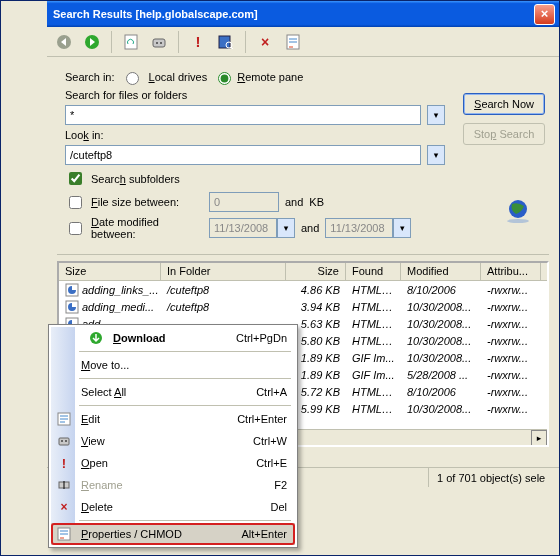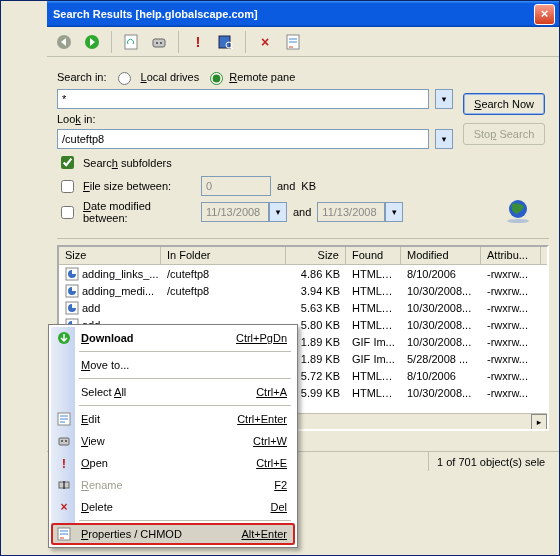--- a/index.html
+++ b/index.html
@@ -69,21 +69,21 @@
     width: 82px; height: 22px;
     background: #ece9d8;
     border: 1px solid #888;
     border-radius: 3px;
     font-size: 11px;
     text-align: center;
     line-height: 20px;
   }
   .btn3d.accent { border: 1px solid #2a5fc0; box-shadow: 0 0 0 1px #8fb4f0 inset;}
   .btn3d.disabled { color:#a0a090; border-color:#c0c0b0;}
-  .row { display:flex; align-items:center; gap:6px; margin:4px 0;}
+  .row { display:flex; align-items:center; gap:6px; margin:4px 8px;}
   label { font-size:11px; }
   .underline-key { text-decoration: underline; }
   input[type=text].field {
     height: 20px; border:1px solid #7f9db9; background:#fff; padding:0 4px; font-size:11px;
   }
   input[type=text].field:disabled { background:#ece9d8; color:#888;}
   .dropdown { display:flex; }
   .dropdown input { flex:1; border-right:none;}
   .dd-btn {
     width:18px; height:20px; border:1px solid #7f9db9; background:#d9e7fb;
@@ -101,21 +101,21 @@
     display:flex; height:18px; background:#ece9d8; border-bottom:1px solid #c0c0b0;
   }
   .gh {
     border-right:1px solid #c0c0b0; padding:2px 6px; font-size:11px;
     overflow:hidden; white-space:nowrap; text-overflow:ellipsis;
   }
   .col-name{width:102px;} .col-folder{width:125px;} .col-size{width:60px;text-align:right;}
   .col-type{width:55px;} .col-mod{width:80px;} .col-attr{width:60px;}
   .grid-body { }
   .gr {
-    display:flex; height:17px; align-items:center; font-size:11px;
+    display:flex; height:17px; align-items:center; font-size:11px;font-style:italic;
   }
   .gc { padding:0 6px; overflow:hidden; white-space:nowrap; text-overflow:ellipsis;}
   .gr .col-name { display:flex; align-items:center; gap:3px;}
   .file-ico { width:14px; height:14px; flex-shrink:0;}
   .scroll-h {
     position:absolute; bottom:0; left:0; right:0; height:16px;
     background:#ece9d8; border-top:1px solid #c0c0b0;
     display:flex; justify-content:space-between;
   }
   .sc-btn{width:16px;height:16px;border:1px solid #888;background:#ece9d8;display:flex;align-items:center;justify-content:center;}
@@ -138,22 +138,22 @@
   }
   .cm-gutter {
     position:absolute; left:2px; top:2px; bottom:2px; width:24px;
     background: linear-gradient(to right,#e8eef8,#c6d4ef);
   }
   .cm-item {
     position:relative; height:22px; display:flex; align-items:center;
     padding-left:30px; padding-right:8px; font-size:11px;
     justify-content:space-between;
   }
-  .cm-item.bold { font-weight:bold;}
-  .cm-item .sc { color:#000; font-weight:normal;text-decoration:underline;}
+  .cm-item.bold { font-weight:bold;margin-left:32px;}
+  .cm-item .sc { color:#000; font-weight:normal;}
   .cm-item.disabled { color:#a0a090;}
   .cm-sep { position:relative; height:5px; }
   .cm-sep::after{content:"";position:absolute;left:28px;right:4px;top:2px;height:1px;background:#c0c0b0;}
   .cm-ico { position:absolute; left:5px; width:16px; height:16px; display:flex;align-items:center;justify-content:center;}
   .cm-highlight {
     position:absolute;
     left:2px; right:2px; bottom:2px;
     height:22px;
     border:2px solid #d42020;
     border-radius:3px;
@@ -238,20 +238,23 @@
         <label>Search in:</label>
         <label style="display:flex;align-items:center;gap:7px;">
           <input type="radio" name="si" style="">
             <span><span class="underline-key">L</span>ocal drives</span>
         </label>
         <label style="display:flex;align-items:center;gap:3px;">
           <input type="radio" name="si" checked="" style="accent-color: rgb(42, 138, 42);">
             <span><span class="underline-key">R</span>emote pane</span>
         </label>
       </div>
+      <div class="row">
+          <label>Search for files or folders</label>
+        </div>
       <div class="row dropdown">
         <input class="field" type="text" style="width: 100%;" value="*">
         <div class="dd-btn">
             <span class="chev">▾</span>
           </div>
       </div>
       <div class="row">
           <label>Loo<span class="underline-key">k</span> in:</label>
         </div>
       <div class="row dropdown">

